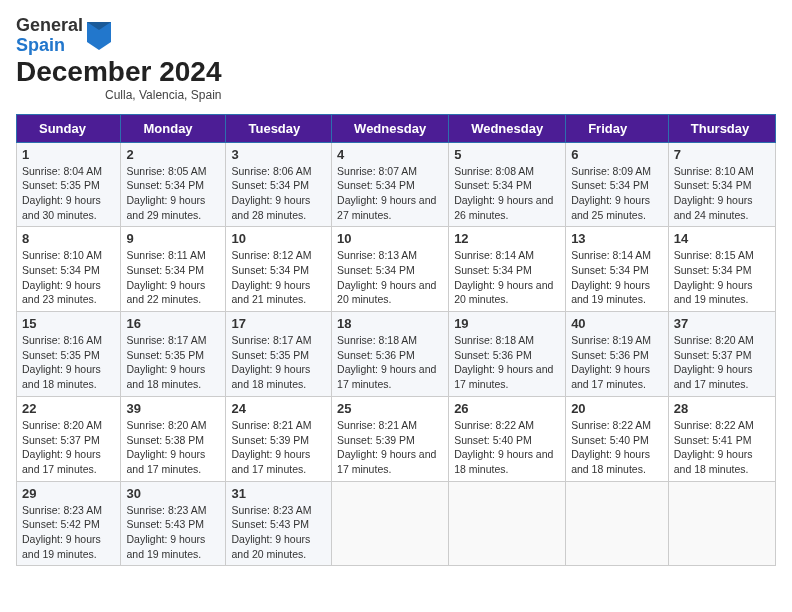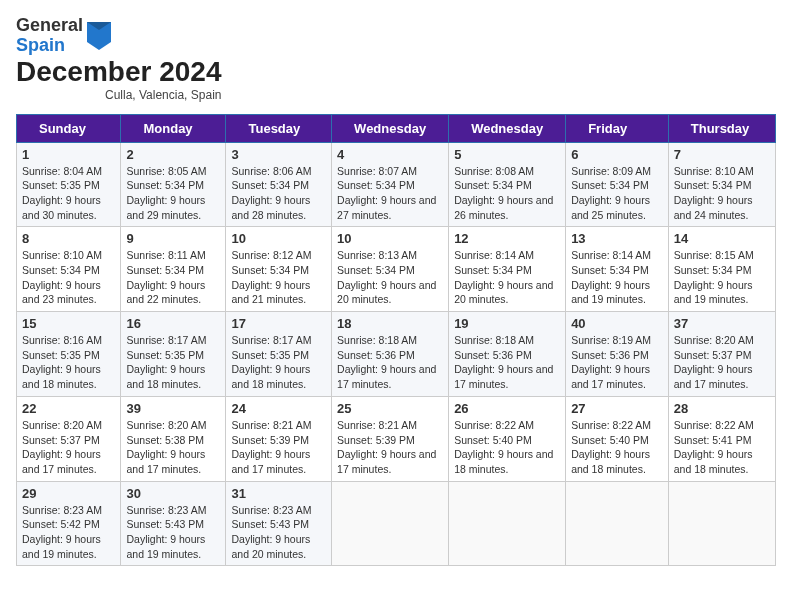--- a/index.html
+++ b/index.html
@@ -234,21 +234,21 @@
       </td>
         <td>
         <span class="day-num">25</span>
         <span class="day-info">Sunrise: 8:21 AM<br>Sunset: 5:39 PM<br>Daylight: 9 hours and 17 minutes.</span>
       </td>
         <td>
         <span class="day-num">26</span>
         <span class="day-info">Sunrise: 8:22 AM<br>Sunset: 5:40 PM<br>Daylight: 9 hours and 18 minutes.</span>
       </td>
         <td>
-        <span class="day-num">27</span>
+        <span class="day-num">20</span>
         <span class="day-info">Sunrise: 8:22 AM<br>Sunset: 5:40 PM<br>Daylight: 9 hours and 18 minutes.</span>
       </td>
         <td>
         <span class="day-num">28</span>
         <span class="day-info">Sunrise: 8:22 AM<br>Sunset: 5:41 PM<br>Daylight: 9 hours and 18 minutes.</span>
       </td>
       </tr>
       <tr>
         <td>
         <span class="day-num">29</span>

